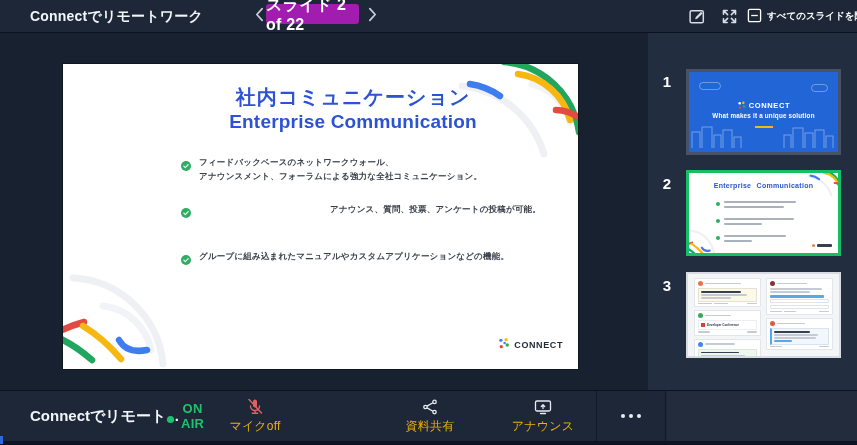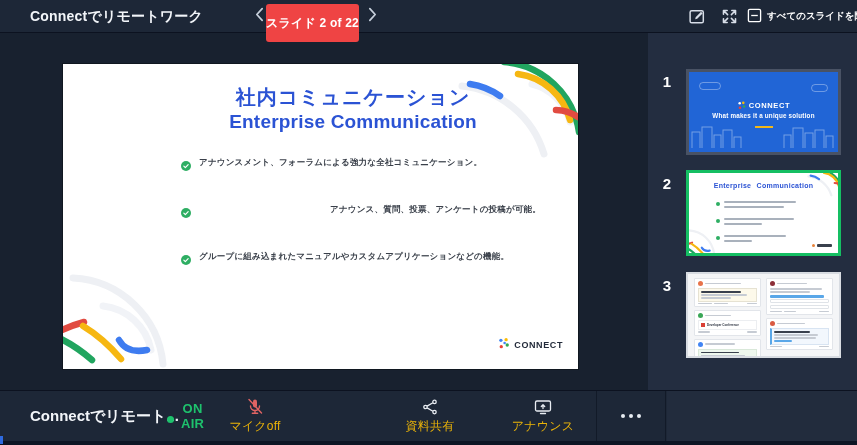--- a/index.html
+++ b/index.html
@@ -8,21 +8,21 @@
     position:relative; width:857px; height:445px; overflow:hidden;
     background:#18212f; font-family:"Liberation Sans","DejaVu Sans",sans-serif;
     -webkit-font-smoothing:antialiased;
   }
   
   .topbar { position:absolute; left:0; top:0; width:857px; height:33px; background:#1d2737; border-bottom:1px solid #0c1220; z-index:5; }
   .tb-title { position:absolute; left:30px; top:8px; font-size:14px; font-weight:700; color:#f2f5f9; letter-spacing:.2px; }
   .nav-btn { position:absolute; top:7px; width:16px; height:18px; color:#c7d0dc; cursor:pointer; display:flex; align-items:center; justify-content:center; background:none; border:none; }
   .nav-prev { left:251px; }
   .nav-next { left:364px; }
-  .nav-box { position:absolute; left:266px; top:4px; width:93px; height:38px; background:#ef4444; border-radius:3px; color:#fff; font-size:12px; font-weight:700; display:flex; align-items:center; justify-content:center; letter-spacing:.2px; }
+  .nav-box { position:absolute; left:266px; top:4px; width:93px; height:20px; background:#a21caf; border-radius:3px; color:#fff; font-size:16px; font-weight:700; display:flex; align-items:center; justify-content:center; letter-spacing:.2px; }
   .tb-icon-btn { position:absolute; top:7px; width:19px; height:19px; color:#d8dee8; background:none; border:none; cursor:pointer; padding:0; }
   .tb-edit { left:688px; }
   .tb-expand { left:720px; }
   .hide-btn { position:absolute; left:747px; top:6px; height:21px; display:flex; align-items:center; gap:5px; background:none; border:none; cursor:pointer; color:#fff; }
   .hide-btn .lbl { font-size:9.5px; font-weight:700; color:#fff; white-space:nowrap; }
   
   .stage { position:absolute; left:0; top:33px; width:648px; height:357px; background:#18212f; }
   .slide { position:absolute; left:63px; top:31px; width:515px; height:305px; background:#fff; overflow:hidden; box-shadow:0 0 0 1px rgba(0,0,0,.3); }
   .deco-tr { position:absolute; top:-4px; right:-4px; }
   .deco-bl { position:absolute; bottom:-4px; left:-4px; }
@@ -167,20 +167,21 @@
       </div>
 
       <div class="bullet b1">
         <span class="ck">
           <svg width="10" height="10" viewBox="0 0 12 12">
               <circle cx="6" cy="6" r="6" fill="#2eae63"></circle>
               <path d="M3.4 6.2l1.8 1.8 3.4-3.7" stroke="#fff" stroke-width="1.4" fill="none" stroke-linecap="round" stroke-linejoin="round"></path>
             </svg>
         </span>
         <span class="txt">
+          <div>フィードバックベースのネットワークウォール、</div>
           <div>アナウンスメント、フォーラムによる強力な全社コミュニケーション。</div>
         </span>
       </div>
       <div class="bullet b2">
         <span class="ck">
           <svg width="10" height="10" viewBox="0 0 12 12">
               <circle cx="6" cy="6" r="6" fill="#2eae63"></circle>
               <path d="M3.4 6.2l1.8 1.8 3.4-3.7" stroke="#fff" stroke-width="1.4" fill="none" stroke-linecap="round" stroke-linejoin="round"></path>
             </svg>
         </span>

